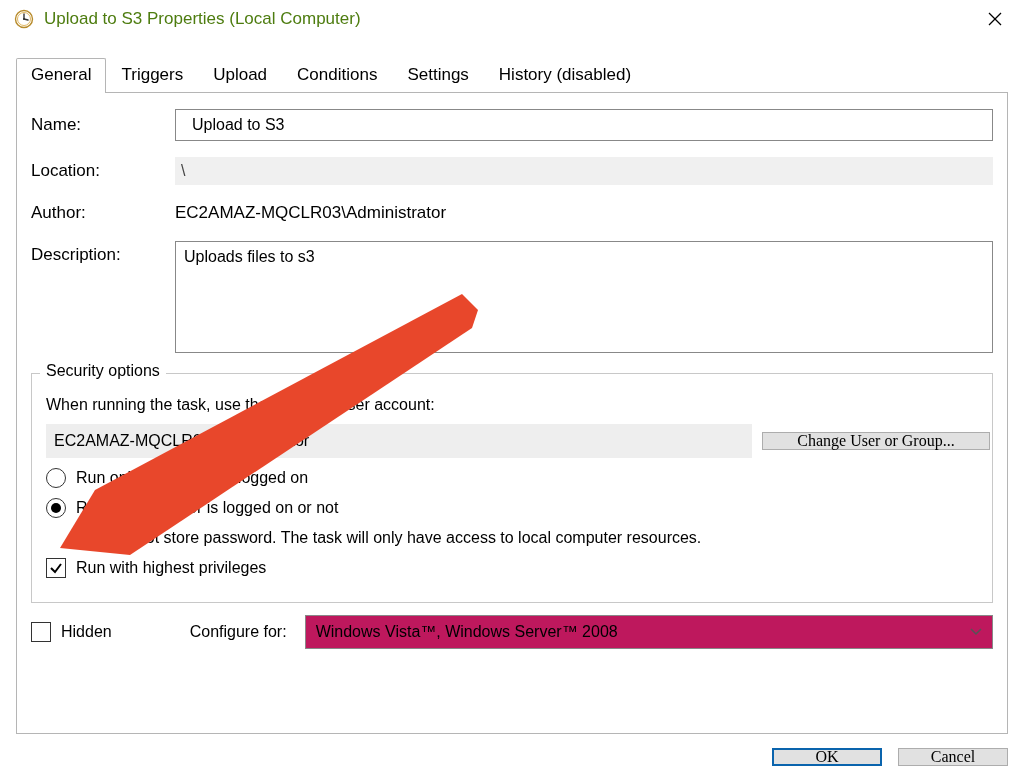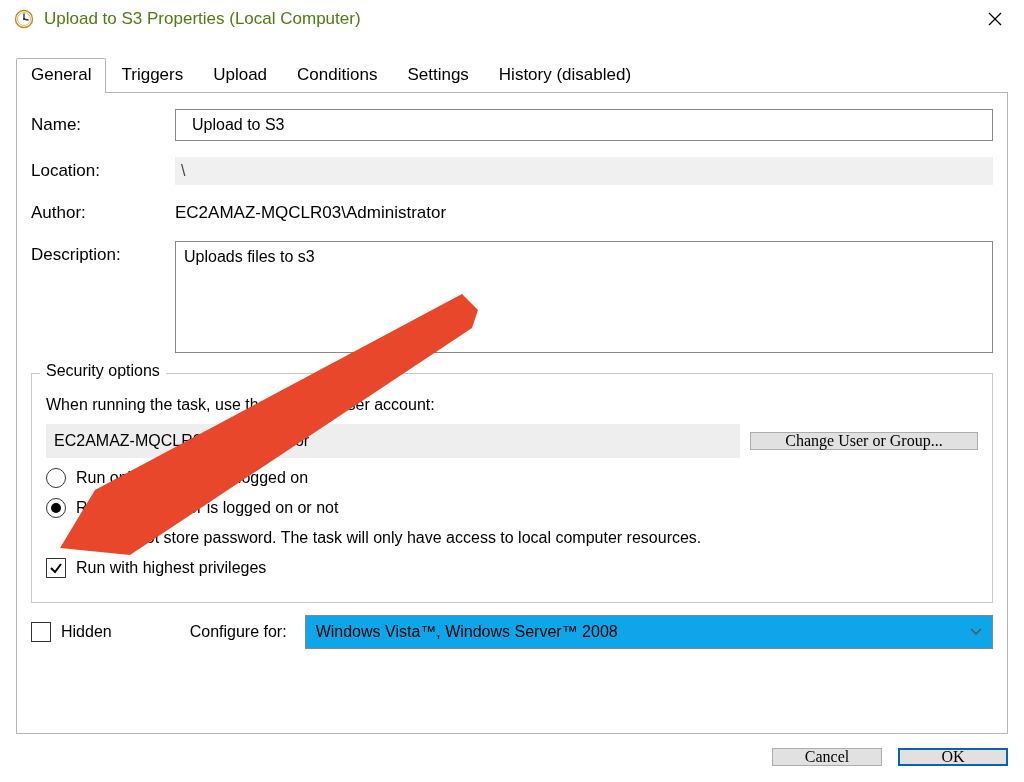--- a/index.html
+++ b/index.html
@@ -131,21 +131,21 @@
     font-size: 16px;
     resize: none;
   }
   .row.top-align { align-items: flex-start; }
   .row.top-align .label { padding-top: 4px; }
 
   
   .fs {
     border: 1px solid #c8c8c8;
     margin-top: 14px;
-    padding: 10px 14px 14px 14px;
+    padding: 10px 2px 14px 14px;
     position: relative;
   }
   .fs .legend {
     position: absolute;
     top: -12px; left: 8px;
     background: #fff;
     padding: 0 6px;
     font-size: 16px;
   }
   .fs .line {
@@ -213,21 +213,21 @@
   }
   .select {
     flex: 1;
     height: 34px;
     border: 1px solid #888;
     display: flex;
     align-items: center;
     justify-content: space-between;
     padding: 0 10px;
     font-size: 16px;
-    background: #0ea5e9;
+    background: #be185d;
   }
   .select .chev { font-size: 12px; color: #555; }
 
   
   .dlg-buttons {
     display: flex;
     justify-content: flex-end;
     gap: 16px;
     padding: 14px 16px 16px 0;
   }
@@ -354,25 +354,25 @@
           <svg width="12" height="8" viewBox="0 0 12 8">
               <polyline points="1,1 6,6 11,1" fill="none" stroke="#555" stroke-width="1.5"></polyline>
             </svg>
         </span>
       </div>
     </div>
 
   </div>
 
   <div class="dlg-buttons">
+    <button class="btn default" style="min-width:110px;">
+        <span>OK</span>
+      </button>
     <button class="btn" style="min-width:110px;">
         <span>Cancel</span>
-      </button>
-    <button class="btn default" style="min-width:110px;">
-        <span>OK</span>
       </button>
   </div>
 
   <svg class="arrow-overlay" viewBox="0 0 1024 782">
     <defs>
       <marker id="arrowhead" markerWidth="6" markerHeight="6" refX="2" refY="3" orient="auto">
         <polygon points="0 0, 6 3, 0 6" fill="#e8472b"></polygon>
       </marker>
     </defs>
     <polygon points="478,310 472,328 130,555 60,548 95,490 462,294" fill="#e8472b"></polygon>

